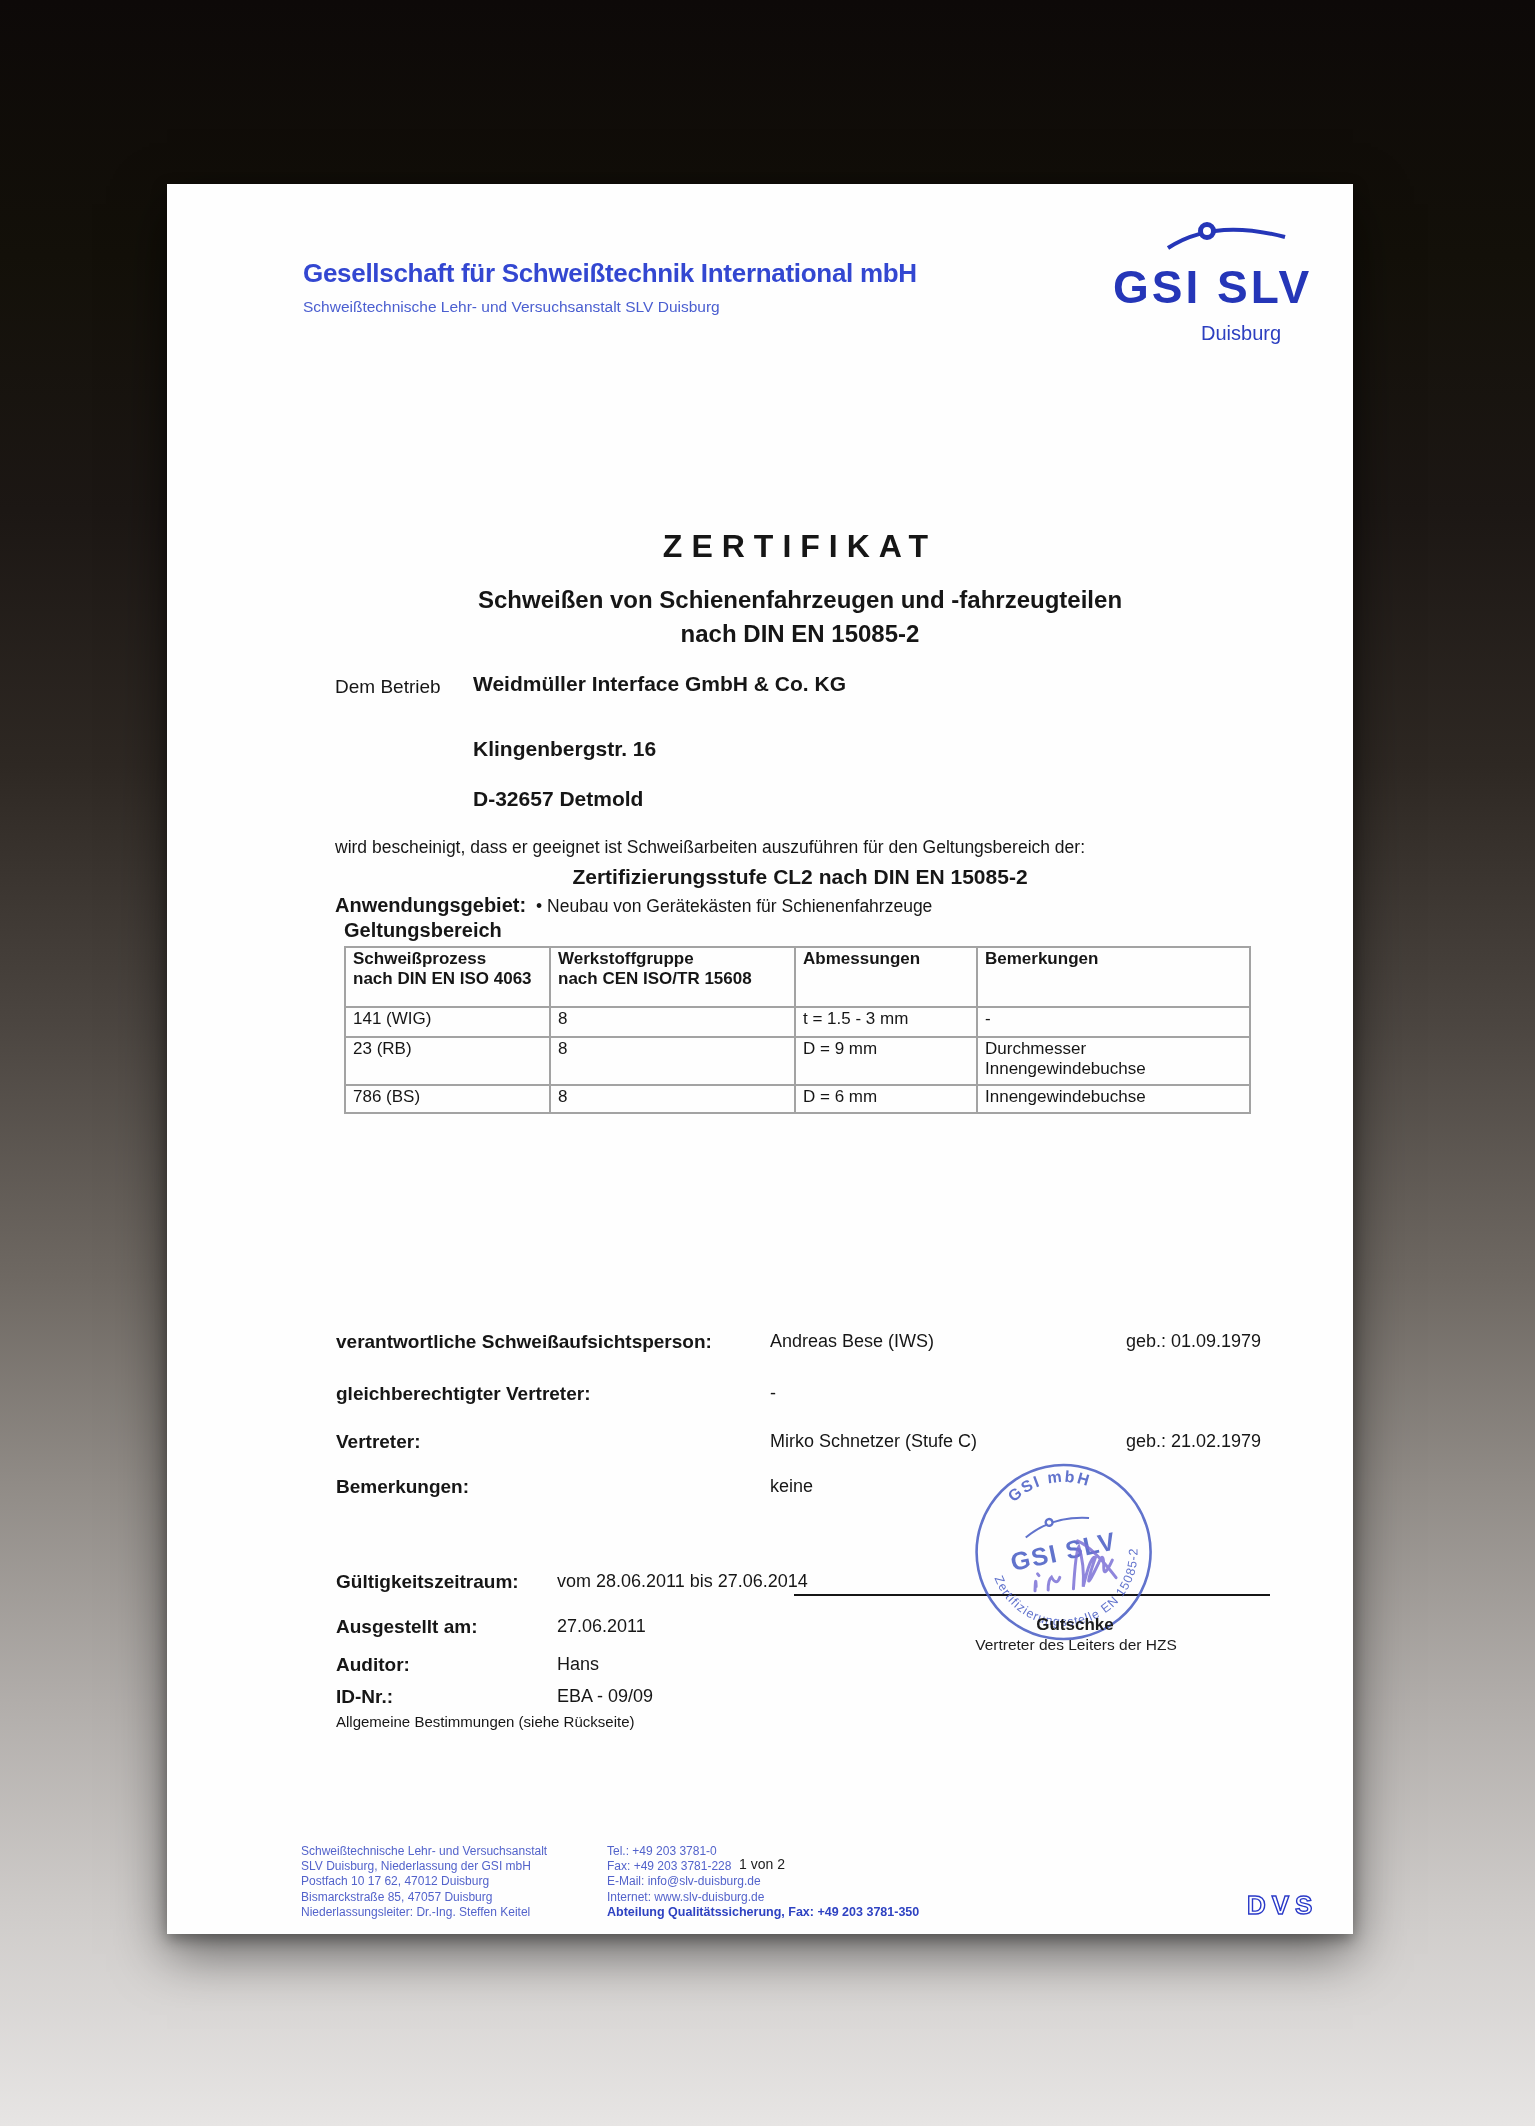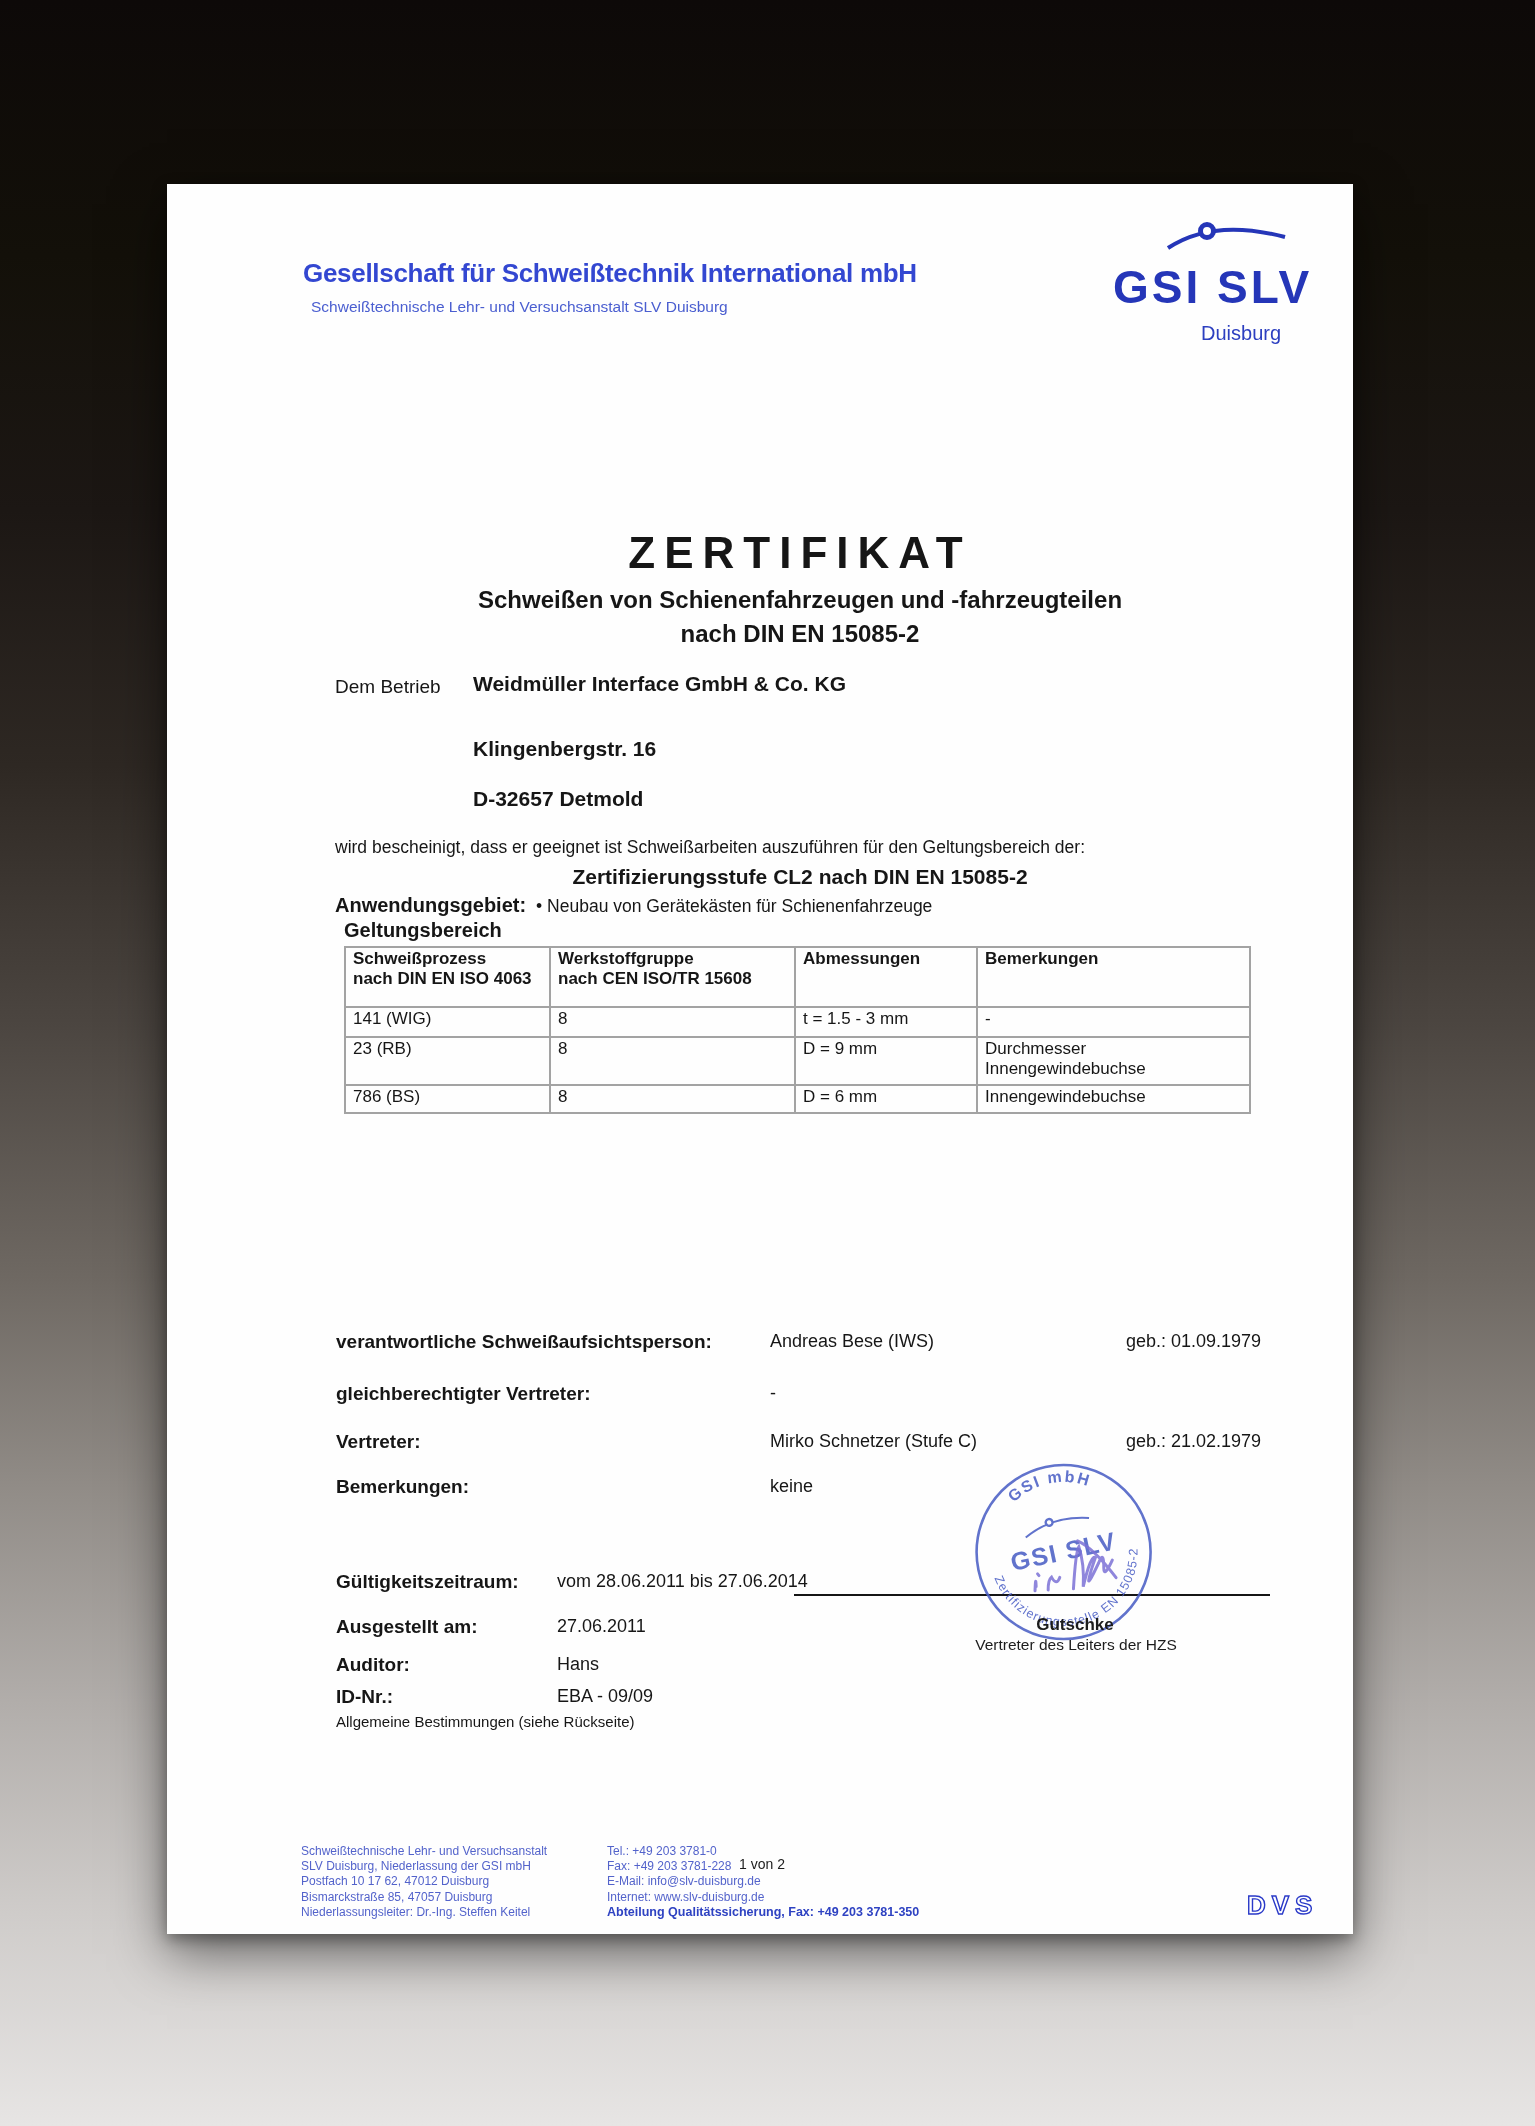--- a/index.html
+++ b/index.html
@@ -10,27 +10,27 @@
   }
   .page{
     position:absolute;left:167px;top:184px;width:1186px;height:1750px;
     background:#fefefe;
     box-shadow:0 20px 50px rgba(0,0,0,.5),0 5px 14px rgba(0,0,0,.35);
     color:#161616;
   }
   .abs{position:absolute;}
   
   .brand-name{left:136px;top:74px;font-size:26px;font-weight:700;letter-spacing:-.3px;color:#3347d1;}
-  .brand-sub{left:144px;top:114px;font-size:15.5px;color:#4a5ed0;}
+  .brand-sub{left:136px;top:114px;font-size:15.5px;color:#4a5ed0;}
   .logo-swoosh{left:998px;top:38px;}
   .logo-text{left:946px;top:76px;font-size:46px;font-weight:700;letter-spacing:3px;color:#2536b8;}
   .logo-city{left:1034px;top:138px;font-size:20px;color:#2c3fc0;}
   
   .ctr{left:0;width:1266px;text-align:center;}
-  .z-title{top:344px;font-size:44px;font-weight:700;letter-spacing:9px;}
+  .z-title{top:344px;font-size:32px;font-weight:700;letter-spacing:9px;}
   .t-sub1{top:402px;font-size:24px;font-weight:700;}
   .t-sub2{top:436px;font-size:24px;font-weight:700;}
   
   .recip-label{left:168px;top:492px;font-size:19px;}
   .recip-company{left:306px;top:488px;font-size:21px;font-weight:700;}
   .recip-street{left:306px;top:553px;font-size:21px;font-weight:700;}
   .recip-city{left:306px;top:603px;font-size:21px;font-weight:700;}
   .statement{left:168px;top:653px;font-size:17.5px;}
   .cert-level{top:681px;font-size:21px;font-weight:700;}
   .application{left:168px;top:710px;font-size:20px;font-weight:700;}

